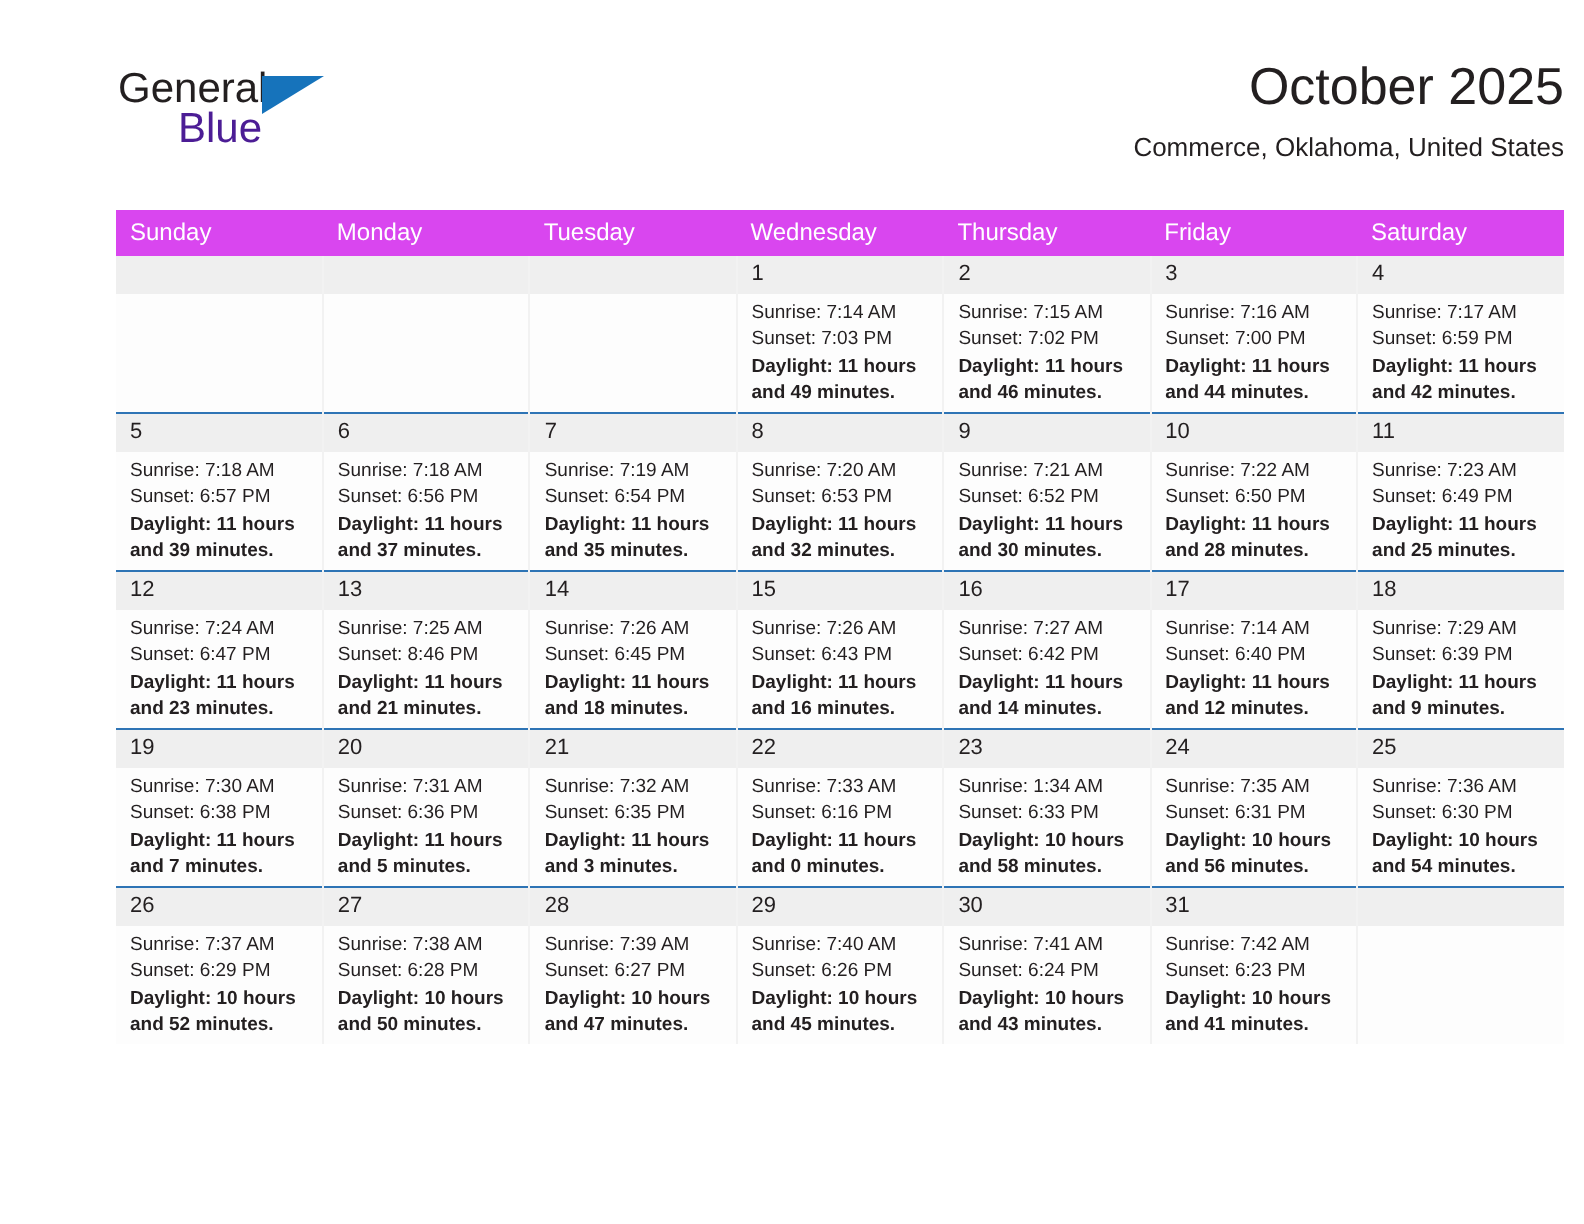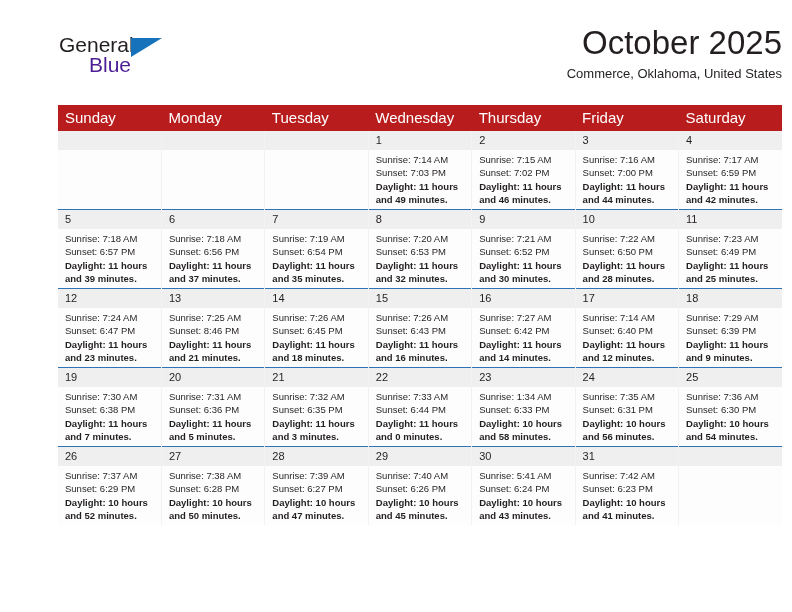--- a/index.html
+++ b/index.html
@@ -64,21 +64,21 @@
     line-height: 25px;
   }
 
   .title-wrap {
     position: absolute;
     right: 0;
     top: 0;
     text-align: right;
   }
   .cal-title {
-    font-size: 33px;
+    font-size: 26px;
     color: #231f20;
     line-height: 30px;
     white-space: nowrap;
   }
   .cal-subtitle {
     font-size: 13px;
     color: #231f20;
     line-height: 20px;
     margin-top: 6px;
     white-space: nowrap;
@@ -88,23 +88,23 @@
   
   .cal {
     position: absolute;
     left: 34px;
     top: 105px;
     width: 724px;
     border-collapse: collapse;
     table-layout: fixed;
   }
   .cal th {
-    background: #b91c1c;
+    background: #d946ef;
     color: #ffffff;
-    font-size: 15px;
+    font-size: 12px;
     font-weight: normal;
     text-align: left;
     padding: 4px 0 5px 7px;
     height: 11px;
     border: none;
   }
   .cal td {
     vertical-align: top;
     padding: 0;
     border-left: 1px solid #f2f2f2;
@@ -354,21 +354,21 @@
             <div class="details">
               <div>Sunrise: 7:32 AM</div>
               <div>Sunset: 6:35 PM</div>
               <div class="wrapline">Daylight: 11 hours and 3 minutes.</div>
             </div>
           </td>
           <td>
             <span class="daynum">22</span>
             <div class="details">
               <div>Sunrise: 7:33 AM</div>
-              <div>Sunset: 6:44 PM</div>
+              <div>Sunset: 6:16 PM</div>
               <div class="wrapline">Daylight: 11 hours and 0 minutes.</div>
             </div>
           </td>
           <td>
             <span class="daynum">23</span>
             <div class="details">
               <div>Sunrise: 1:34 AM</div>
               <div>Sunset: 6:33 PM</div>
               <div class="wrapline">Daylight: 10 hours and 58 minutes.</div>
             </div>
@@ -419,21 +419,21 @@
             <span class="daynum">29</span>
             <div class="details">
               <div>Sunrise: 7:40 AM</div>
               <div>Sunset: 6:26 PM</div>
               <div class="wrapline">Daylight: 10 hours and 45 minutes.</div>
             </div>
           </td>
           <td>
             <span class="daynum">30</span>
             <div class="details">
-              <div>Sunrise: 5:41 AM</div>
+              <div>Sunrise: 7:41 AM</div>
               <div>Sunset: 6:24 PM</div>
               <div class="wrapline">Daylight: 10 hours and 43 minutes.</div>
             </div>
           </td>
           <td>
             <span class="daynum">31</span>
             <div class="details">
               <div>Sunrise: 7:42 AM</div>
               <div>Sunset: 6:23 PM</div>
               <div class="wrapline">Daylight: 10 hours and 41 minutes.</div>

